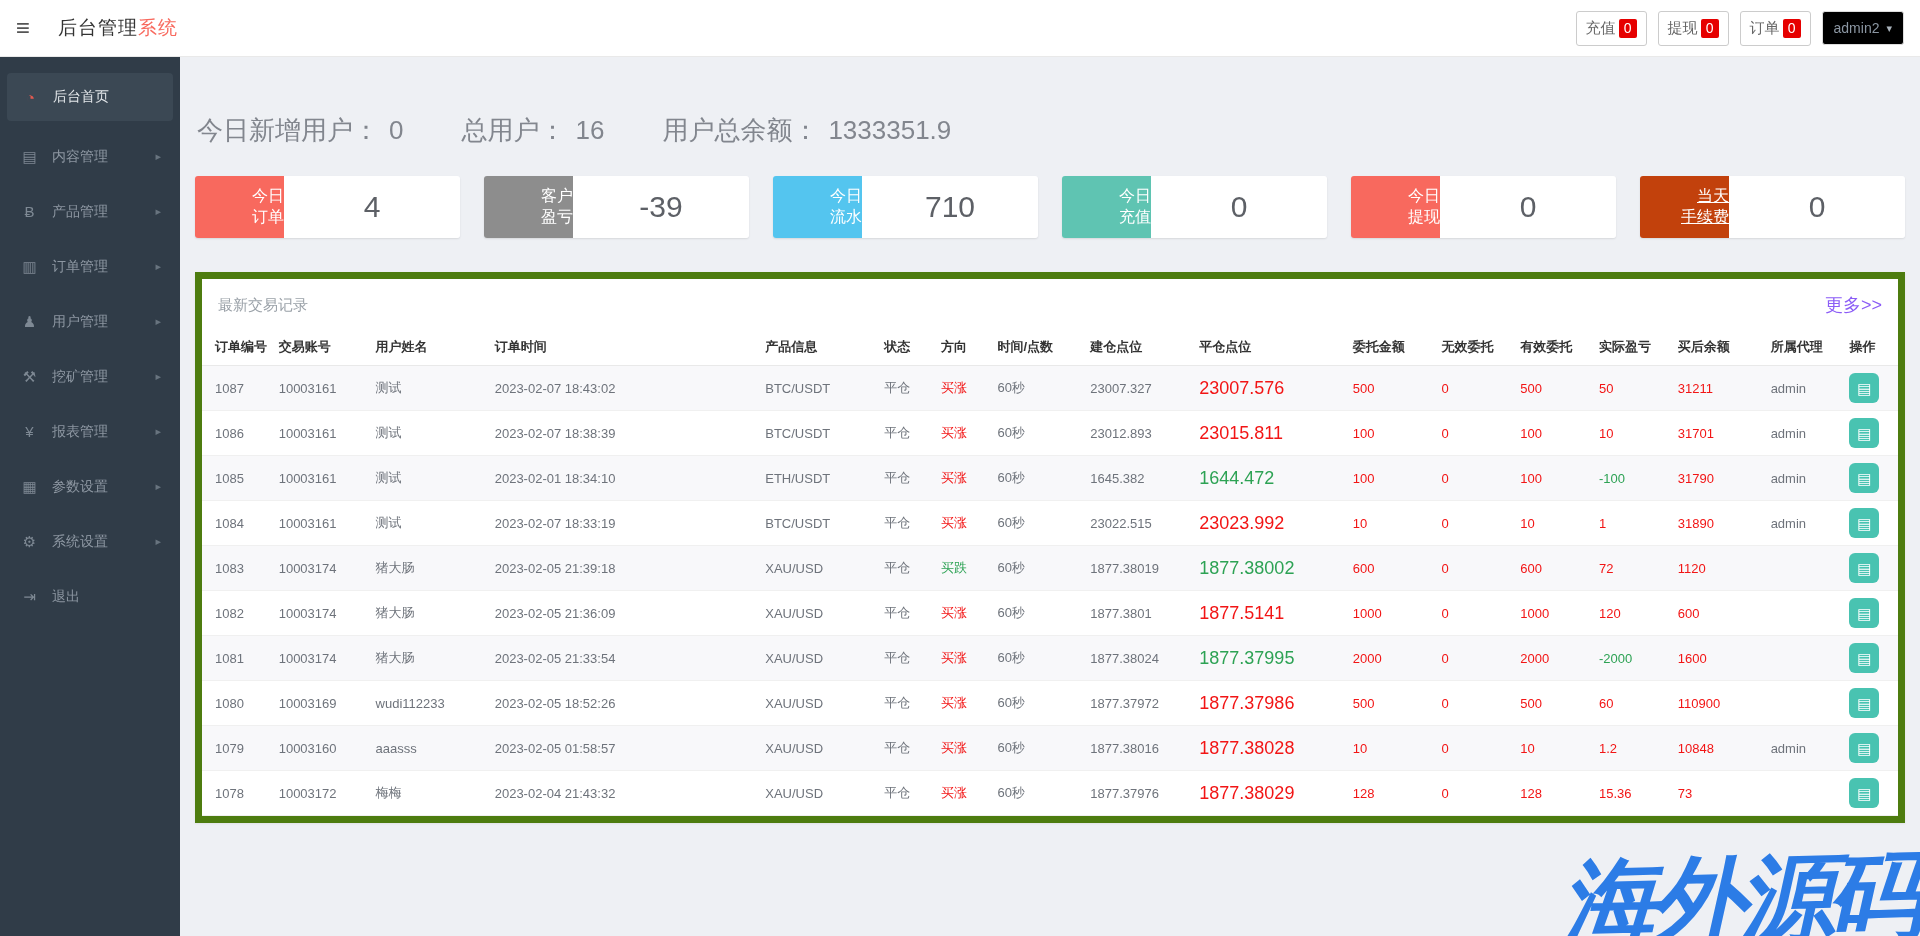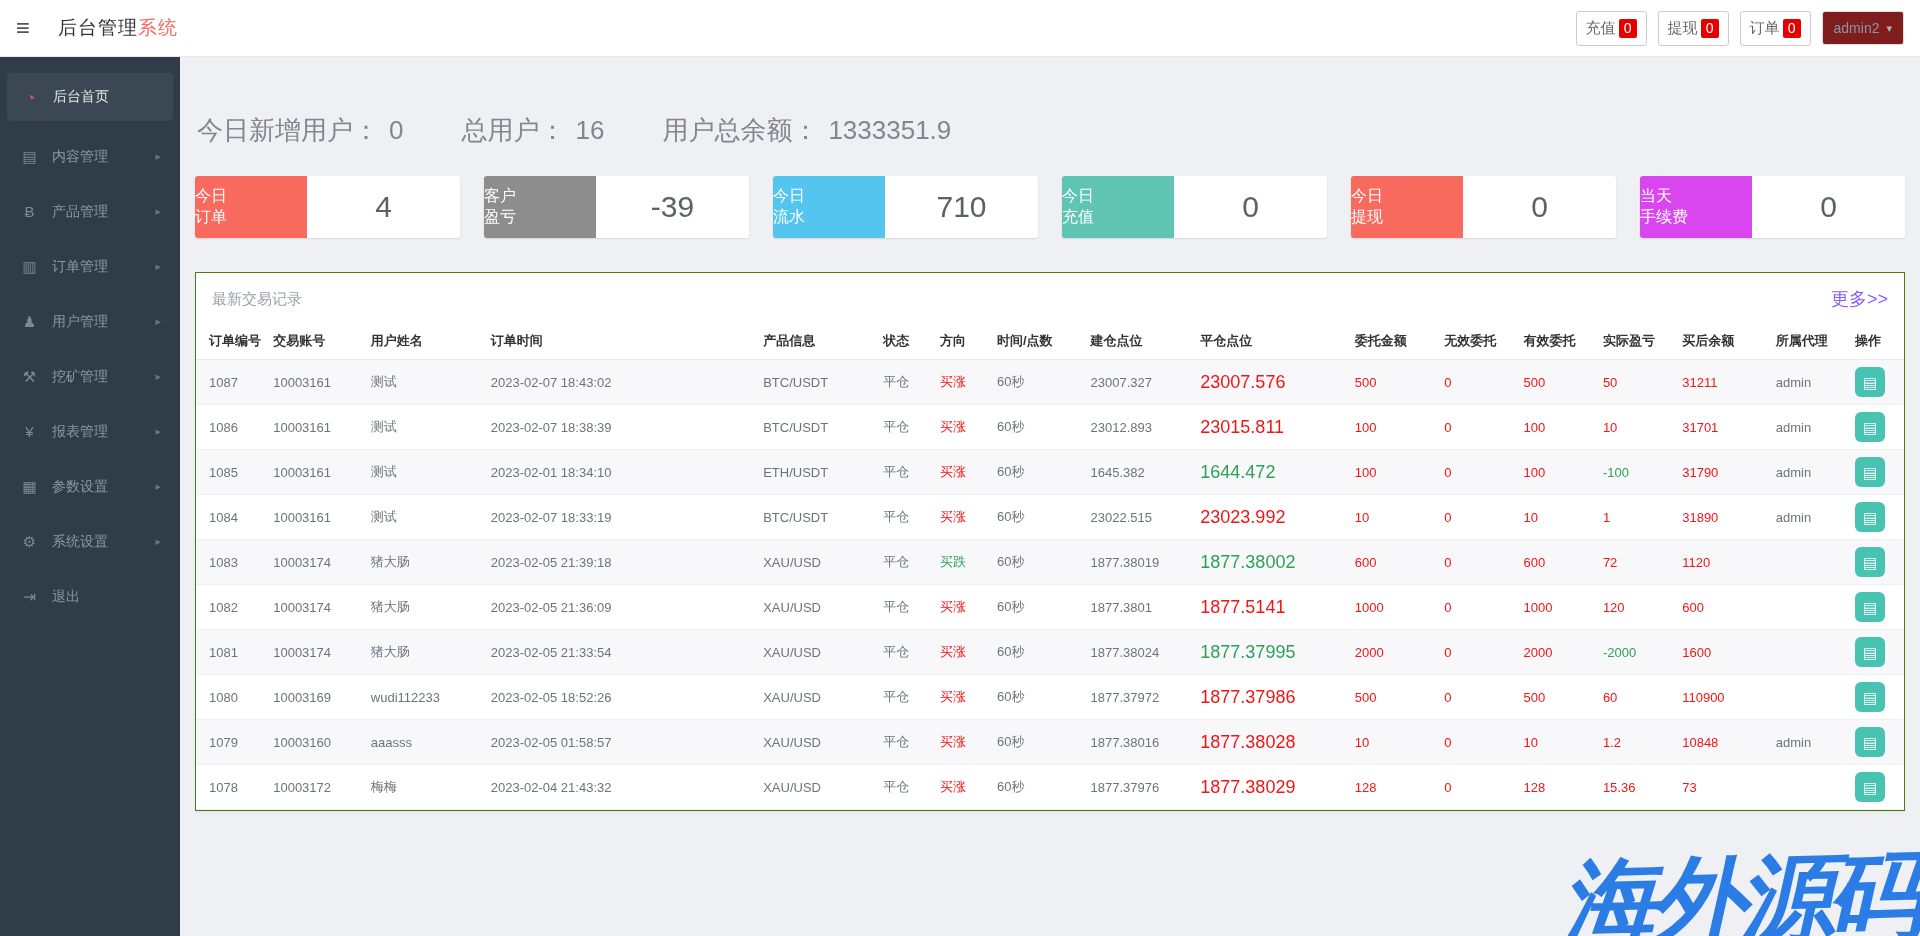--- a/index.html
+++ b/index.html
@@ -7,46 +7,46 @@
   body{font-family:"Liberation Sans","DejaVu Sans",sans-serif;background:#eef0f4;display:flex;flex-direction:column;}
 
   
   .topbar{height:57px;background:#fff;border-bottom:1px solid #e9e9e9;display:flex;align-items:center;padding:0 16px;flex:0 0 auto;}
   .hamburger{font-size:24px;color:#555;cursor:pointer;line-height:1;}
   .brand{font-size:19px;color:#333;margin-left:28px;letter-spacing:1px;}
   .brand .accent{color:#f8695e;}
   .topbar-right{margin-left:auto;display:flex;align-items:center;gap:11px;}
   .top-btn{display:flex;align-items:center;gap:3px;border:1px solid #ccc;border-radius:3px;background:#fff;padding:7px 9px;font-size:15px;color:#666;cursor:pointer;}
   .top-badge{background:#e60000;color:#fff;font-size:14px;min-width:18px;height:19px;line-height:19px;text-align:center;border-radius:2px;padding:0 3px;}
-  .user-menu{display:flex;align-items:center;gap:7px;border:1px solid #ddd;border-radius:3px;background:#7f1d1d;padding:8px 11px;font-size:14px;color:#8b96a2;cursor:pointer;}
+  .user-menu{display:flex;align-items:center;gap:7px;border:1px solid #ddd;border-radius:3px;background:#000000;padding:8px 11px;font-size:14px;color:#8b96a2;cursor:pointer;}
   .caret{font-size:11px;color:#aab3bc;}
 
   
   .layout{flex:1;display:flex;min-height:0;}
   .sidebar{width:180px;background:#303c48;flex:0 0 auto;padding-top:16px;}
   .side-item{height:55px;display:flex;align-items:center;padding:0 19px;color:#8d97a2;font-size:14px;cursor:pointer;}
   .side-item .s-icon{width:21px;margin-right:12px;font-size:15px;text-align:center;color:#7e8994;}
   .side-item .s-arrow{margin-left:auto;font-size:11px;color:#68747f;}
   .side-item.active{background:#3b4854;height:48px;margin:0 7px 8px 7px;border-radius:4px;padding:0 13px;color:#e3e7ea;}
   .side-item.active .s-icon{color:#e25a50;}
 
   .content{flex:1;position:relative;padding:14px 15px;min-width:0;}
 
   
   .overview{display:flex;gap:58px;margin:42px 2px 0 2px;color:#82868e;font-size:26px;}
   .ov-group{display:flex;gap:10px;align-items:baseline;}
 
   
   .cards{display:flex;gap:24px;margin-top:28px;}
   .card{flex:1;height:62px;display:flex;border-radius:3px;overflow:hidden;box-shadow:0 1px 2px rgba(0,0,0,.10);}
-  .card-label{width:112px;flex:0 0 auto;color:#fff;font-size:16px;display:flex;flex-direction:column;align-items:flex-start;justify-content:center;line-height:1.3;}
+  .card-label{width:89px;flex:0 0 auto;color:#fff;font-size:16px;display:flex;flex-direction:column;align-items:flex-end;justify-content:center;line-height:1.3;}
   .card-value{flex:1;background:#fff;display:flex;align-items:center;justify-content:center;font-size:30px;font-weight:300;color:#5d6066;}
 
   
-  .panel{background:#fff;margin-top:34px;box-shadow:0 1px 2px rgba(0,0,0,.06);border:1px solid #4d7c0f;}
+  .panel{background:#fff;margin-top:34px;box-shadow:0 1px 2px rgba(0,0,0,.06);border:7px solid #4d7c0f;}
   .panel-head{display:flex;justify-content:space-between;align-items:center;padding:14px 16px 12px 16px;}
   .panel-title{color:#9aa1a8;font-size:15px;}
   .more-link{color:#8b5cf6;font-size:18px;cursor:pointer;text-decoration:none;}
   table{width:100%;border-collapse:collapse;table-layout:fixed;}
   th{font-size:13px;font-weight:bold;color:#333;text-align:left;padding:9px 4px;border-bottom:1px solid #e9e9e9;white-space:nowrap;}
   th:first-child{padding-left:13px;}
   td{font-size:13px;color:#6e737b;height:45px;padding:0 4px;border-bottom:1px solid #f0f0f0;white-space:nowrap;overflow:hidden;}
   td:first-child{padding-left:13px;}
   tbody tr:nth-child(odd){background:#f8f8fa;}
   .c-red{color:#f21515;}
@@ -189,21 +189,21 @@
     <div class="card-value">0</div>
   </div>
         <div class="card">
     <div class="card-label" style="background: rgb(248, 105, 94);">
       <span class="cl1">今日</span>
       <span class="cl2">提现</span>
     </div>
     <div class="card-value">0</div>
   </div>
         <div class="card">
-    <div class="card-label" style="background: #d946ef;">
+    <div class="card-label" style="background: #c2410c; text-decoration: underline;">
       <span class="cl1">当天</span>
       <span class="cl2">手续费</span>
     </div>
     <div class="card-value">0</div>
   </div>
       </div>
 
     <section class="panel">
       <div class="panel-head">
         <span class="panel-title">最新交易记录</span>

